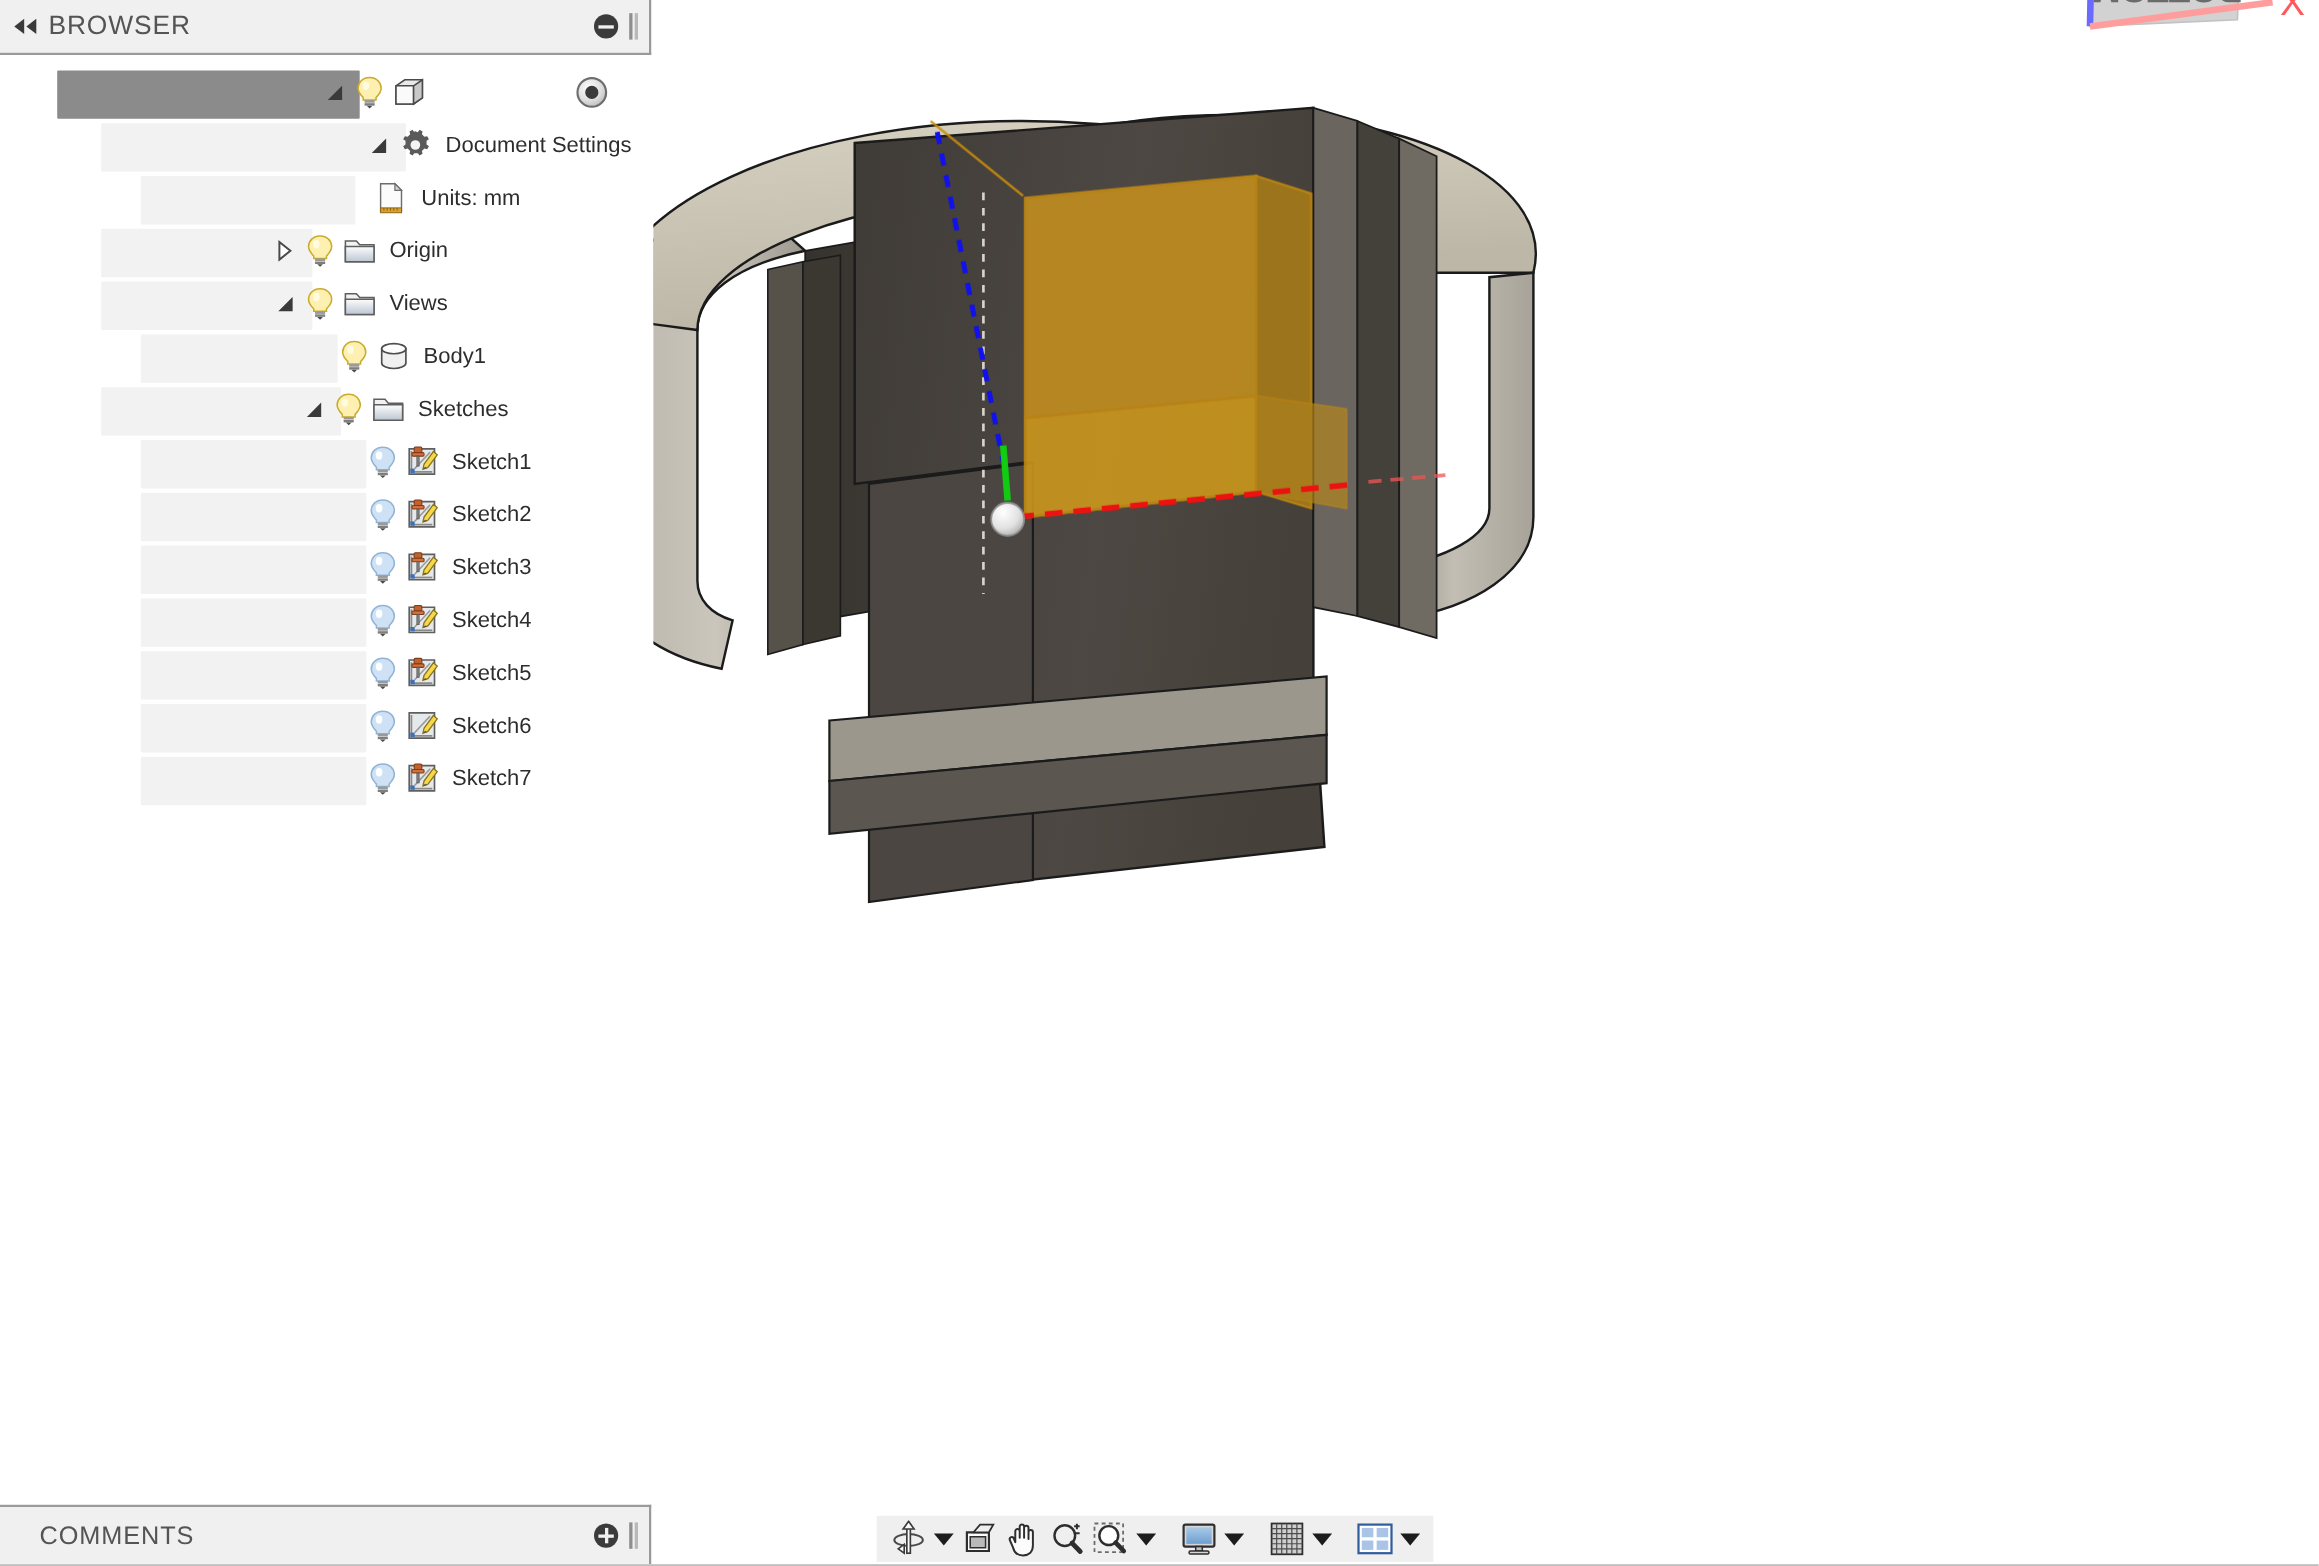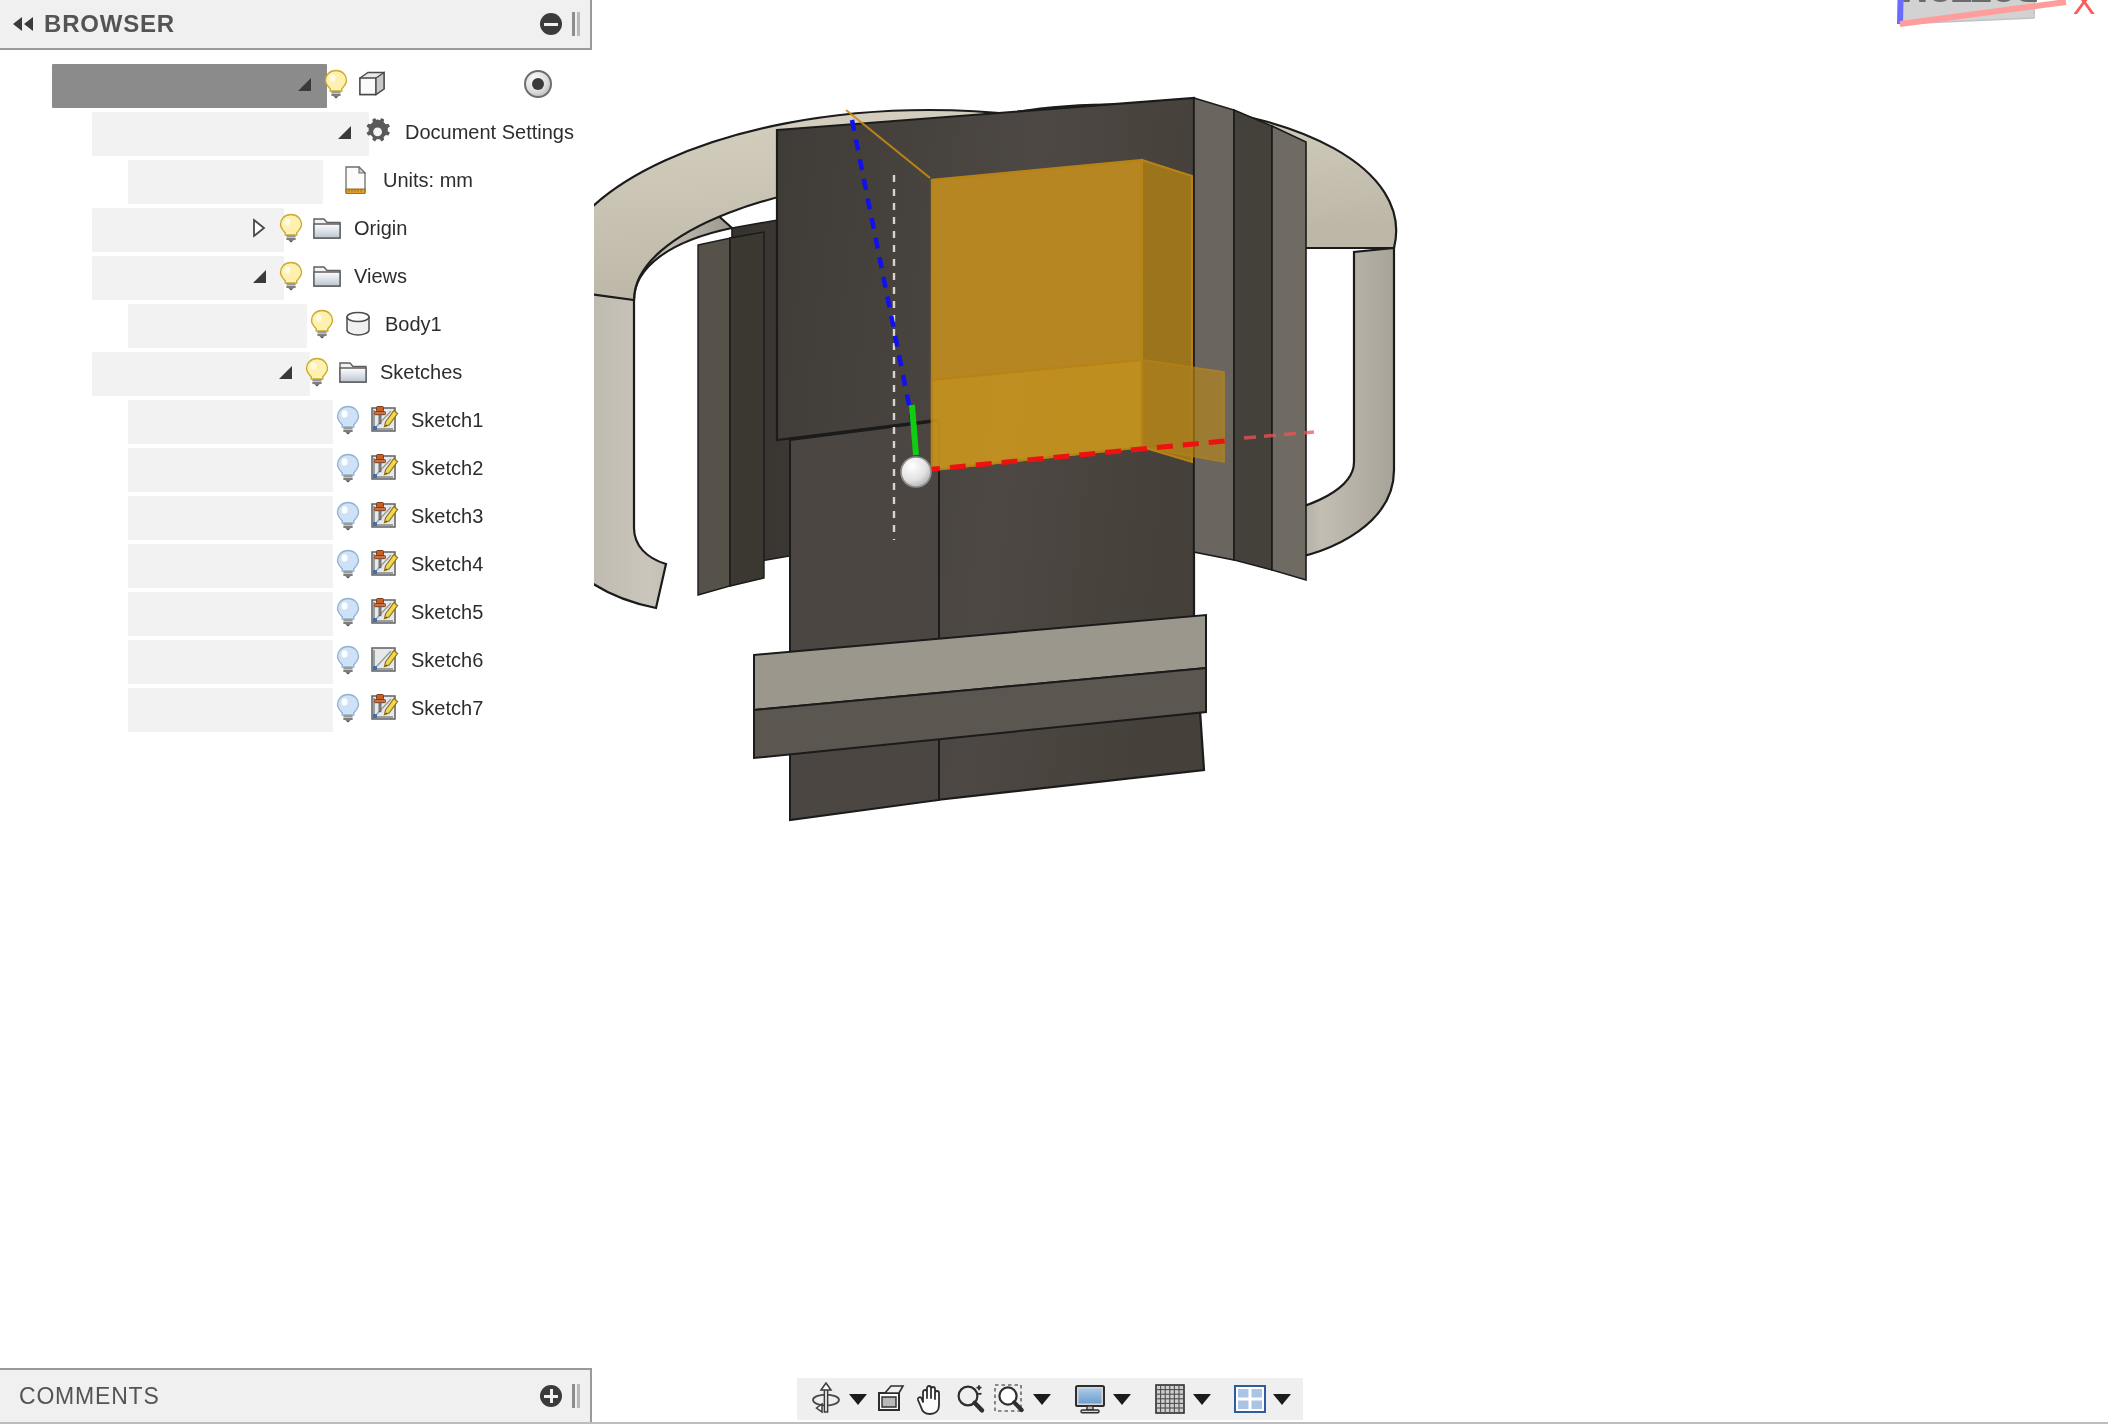--- a/index.html
+++ b/index.html
@@ -19,21 +19,21 @@
     display: flex; align-items: center;
   }
   .collapse-arrows {
     margin-left: 10px; width: 26px; height: 26px;
     display: flex; align-items: center; justify-content: center;
     color: #333; cursor: pointer;
   }
   .panel-title {
     margin-left: 8px;
     font-size: 24px; letter-spacing: 0.8px;
-    color: #545454; font-weight: 700;
+    color: #545454; font-weight: 400;
   }
   .panel-header-right {
     margin-left: auto; display: flex; align-items: center; gap: 10px;
     padding-right: 8px;
   }
   .minimize-dot {
     width: 22px; height: 22px; border-radius: 50%;
     background: #3b3b3b; position: relative; cursor: pointer;
   }
   .minimize-dot::after {
@@ -98,21 +98,21 @@
   
   .comments-bar {
     position: absolute; left: 0; top: 1368px;
     width: 592px; height: 54px;
     background: #f0f0f0;
     border-top: 2px solid #9a9a9a;
     border-right: 2px solid #9a9a9a;
     display: flex; align-items: center;
   }
   .comments-title {
-    margin-left: 19px; font-size: 23px; letter-spacing: 0.8px; color: #545454;
+    margin-left: 36px; font-size: 23px; letter-spacing: 0.8px; color: #545454;
   }
   .plus-dot {
     width: 22px; height: 22px; border-radius: 50%;
     background: #3b3b3b; position: relative; cursor: pointer;
   }
   .plus-dot::before { content:''; position:absolute; left:4px; top:10px; width:14px; height:3px; background:#f0f0f0;}
   .plus-dot::after  { content:''; position:absolute; left:9.5px; top:4px; width:3px; height:14px; background:#f0f0f0;}
 
   
   .nav-toolbar {

